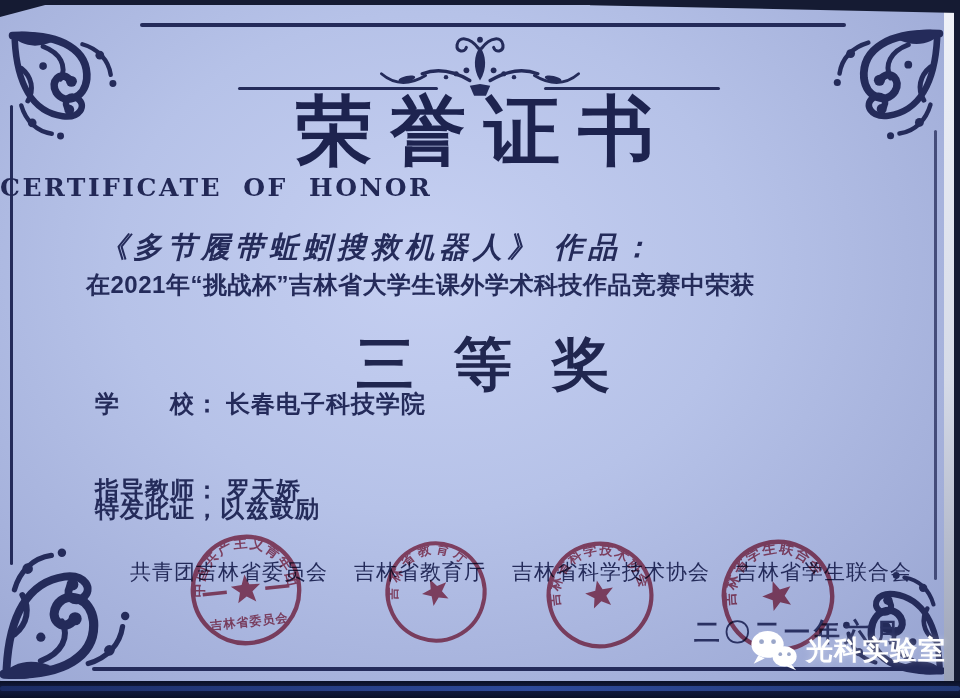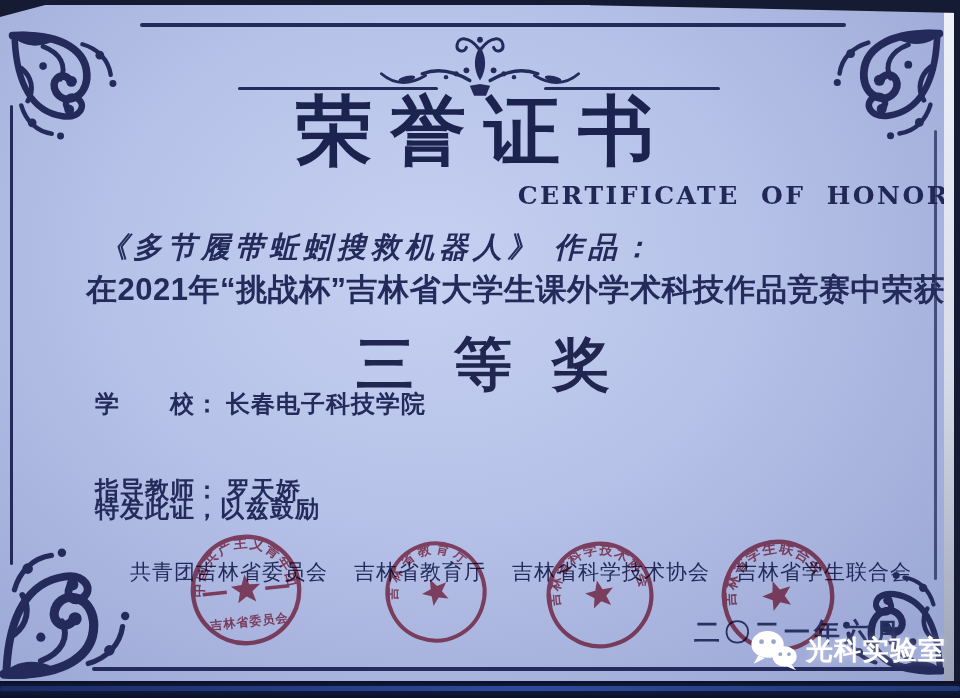--- a/index.html
+++ b/index.html
@@ -19,31 +19,31 @@
   .frame-line{position:absolute;background:var(--ink);border-radius:2px;}
   .fl{position:absolute;color:var(--ink);}
   .fl svg{display:block;width:100%;height:100%;}
 
   .title-cn{
     position:absolute;left:0;right:0;top:84px;margin:0;text-align:center;
     font-family:"DejaVu Serif","Liberation Serif",serif;
     font-size:76px;font-weight:bold;color:#1d234f;letter-spacing:18px;padding-left:18px;line-height:1.1;
   }
   .title-en{
-    position:absolute;left:0;right:0;top:176px;text-align:right;
+    position:absolute;left:0;right:0;top:168px;text-align:left;
     font-family:"DejaVu Serif","Liberation Serif",serif;
     font-size:25px;font-weight:bold;color:#222856;letter-spacing:2.5px;word-spacing:10px;
   }
   .work-line{
     position:absolute;left:90px;top:214px;margin:9px;
     font-size:29px;font-weight:bold;font-style:italic;color:var(--ink);letter-spacing:5px;
   }
   .comp-line{
     position:absolute;left:86px;top:264px;margin:0;width:830px;
-    font-size:31px;font-weight:bold;color:var(--ink);letter-spacing:0.5px;white-space:nowrap;
+    font-size:24px;font-weight:bold;color:var(--ink);letter-spacing:0.5px;white-space:nowrap;
   }
   .award{
     position:absolute;left:0;right:0;top:321px;text-align:center;transform:translateX(28px);
     font-family:"DejaVu Serif","Liberation Serif",serif;
     font-size:58px;font-weight:900;color:#20264f;letter-spacing:40px;padding-left:0;
   }
   .field-row{position:absolute;left:95px;margin:0;font-size:24px;font-weight:bold;color:var(--ink);letter-spacing:1px;}
   .f1{top:383px;} .f2{top:419px;} .f3{top:469px;} .closing{top:488px;}
   .field-row .val{margin-left:6px;}
 

